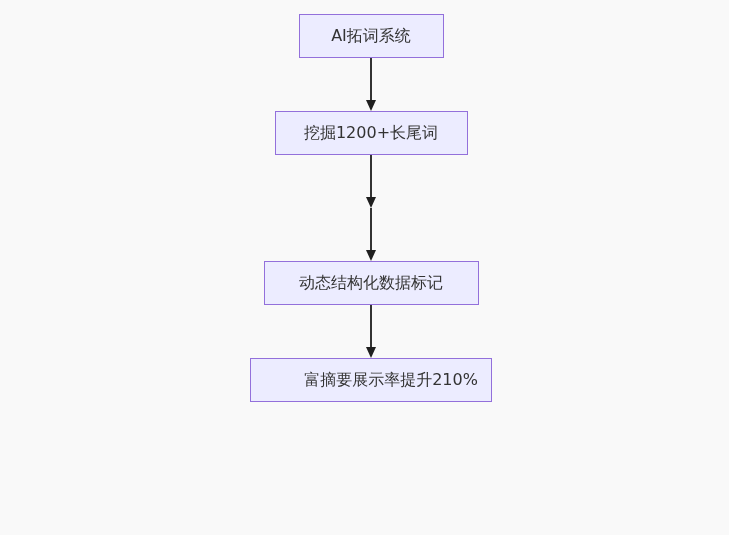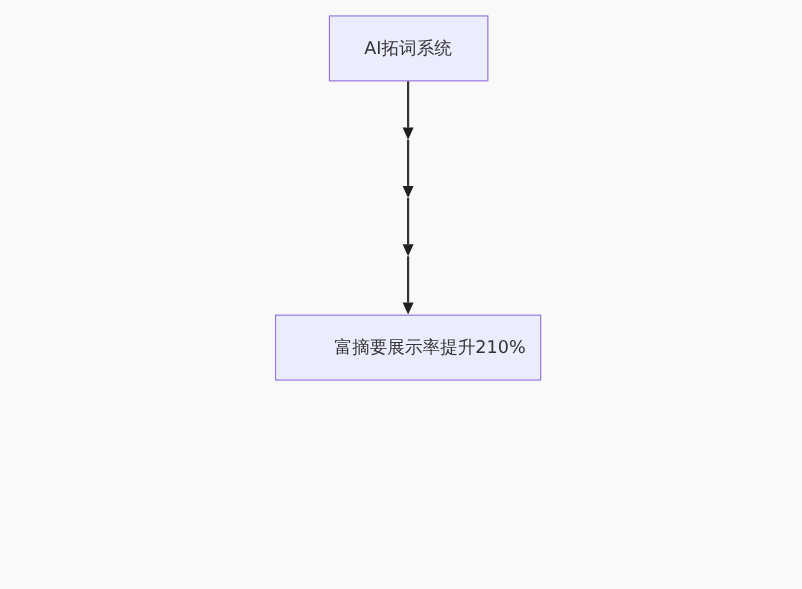--- a/index.html
+++ b/index.html
@@ -27,21 +27,21 @@
     transform: translateX(-50%);
     display: flex;
     flex-direction: column;
     align-items: center;
   }
   .node {
     background: var(--node-fill);
     border: 1.4px solid var(--node-border);
     color: var(--text-color);
     font-size: 16px;
-    height: 60px;
+    height: 44px;
     display: flex;
     align-items: center;
     justify-content: center;
     white-space: nowrap;
     text-align: center;
   }
   .node.w1 { width: 145px; }
   .node.w2 { width: 193px; }
   .node.w3 { width: 220px; }
   .node.w4 { width: 215px; }
@@ -69,32 +69,34 @@
 
 <div class="flowchart">
 
   <div class="node w1">AI拓词系统</div>
 
   <div class="edge">
     <div class="line"></div>
     <div class="head"></div>
   </div>
 
+  <div class="node w2">挖掘1200+长尾词</div>
 
   <div class="edge">
     <div class="line"></div>
     <div class="head"></div>
   </div>
 
 
   <div class="edge">
     <div class="line"></div>
     <div class="head"></div>
   </div>
 
+  <div class="node w4">动态结构化数据标记</div>
 
   <div class="edge">
     <div class="line"></div>
     <div class="head"></div>
   </div>
 
   <div class="node w5">富摘要展示率提升210%</div>
 
 </div>
 

